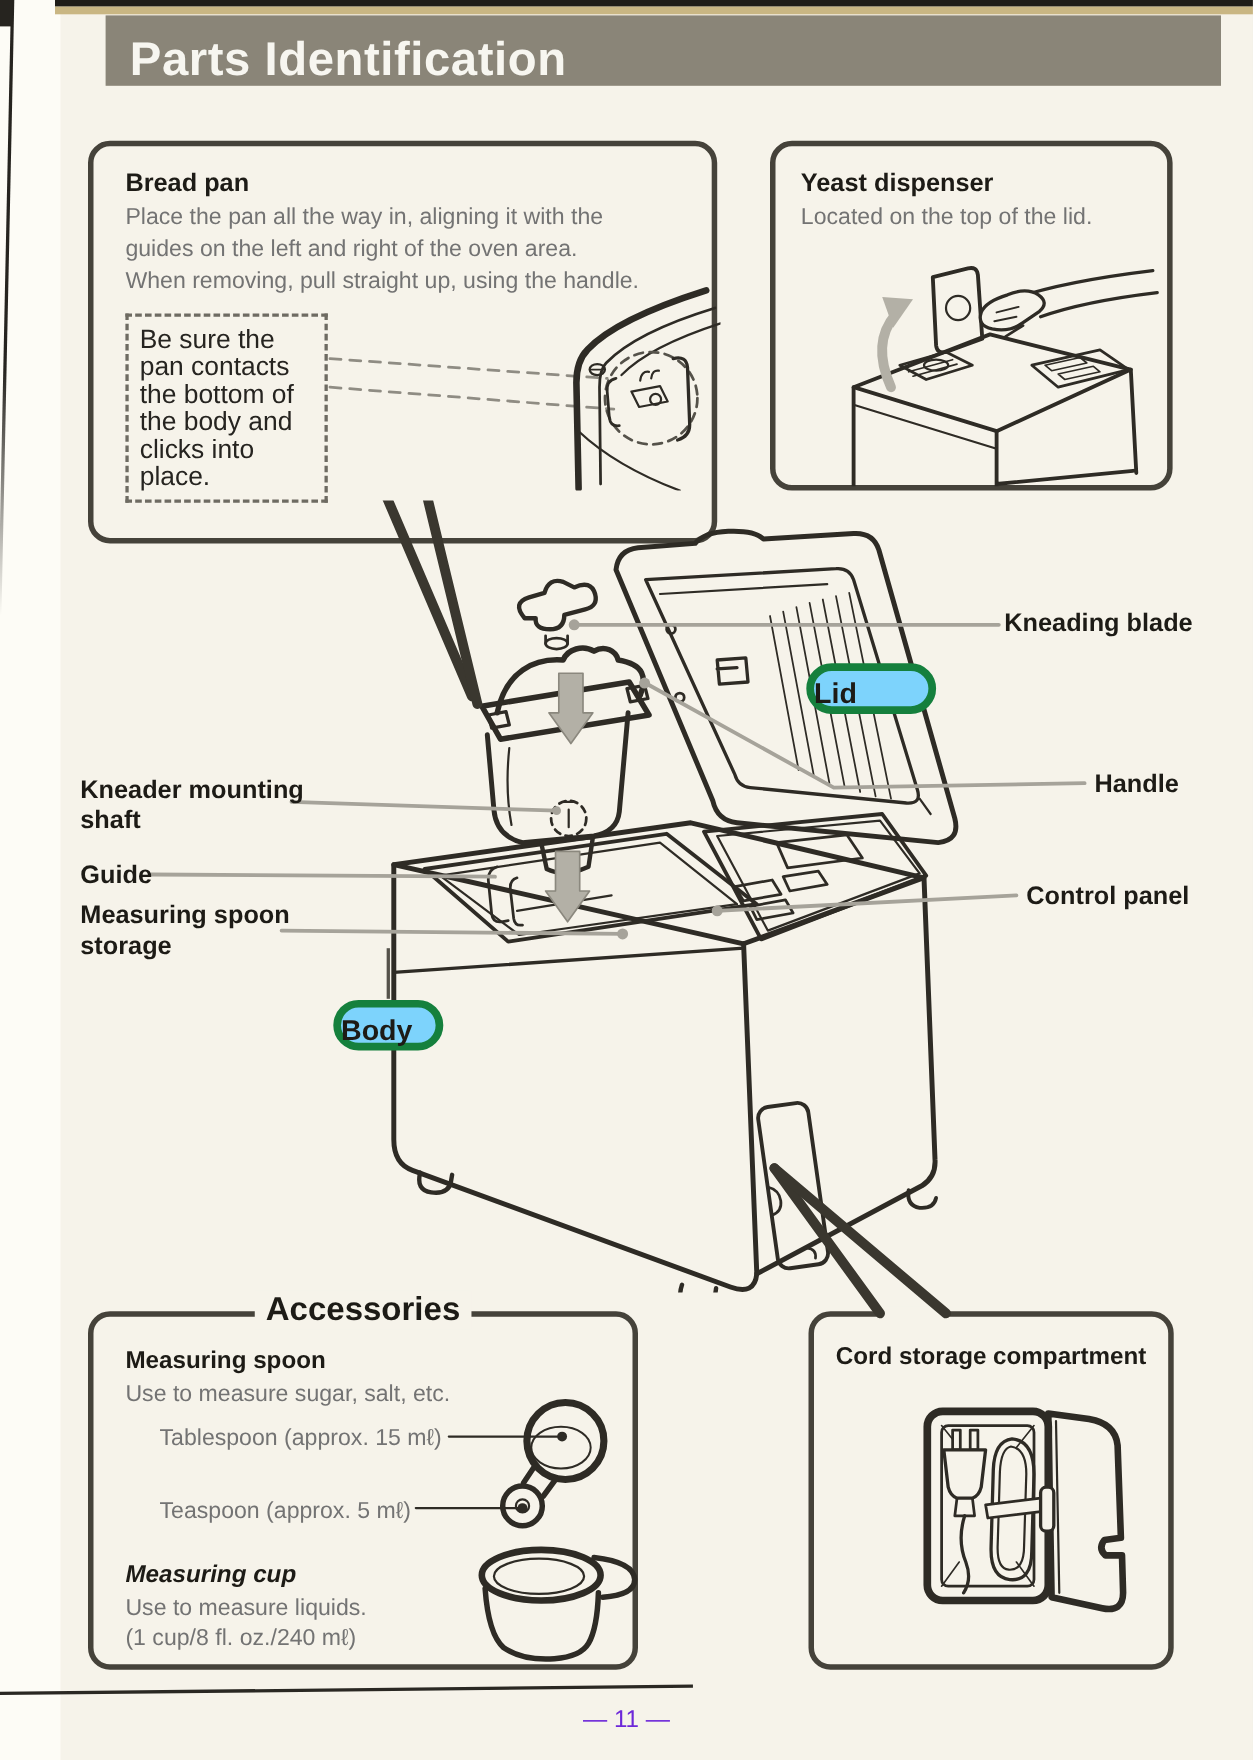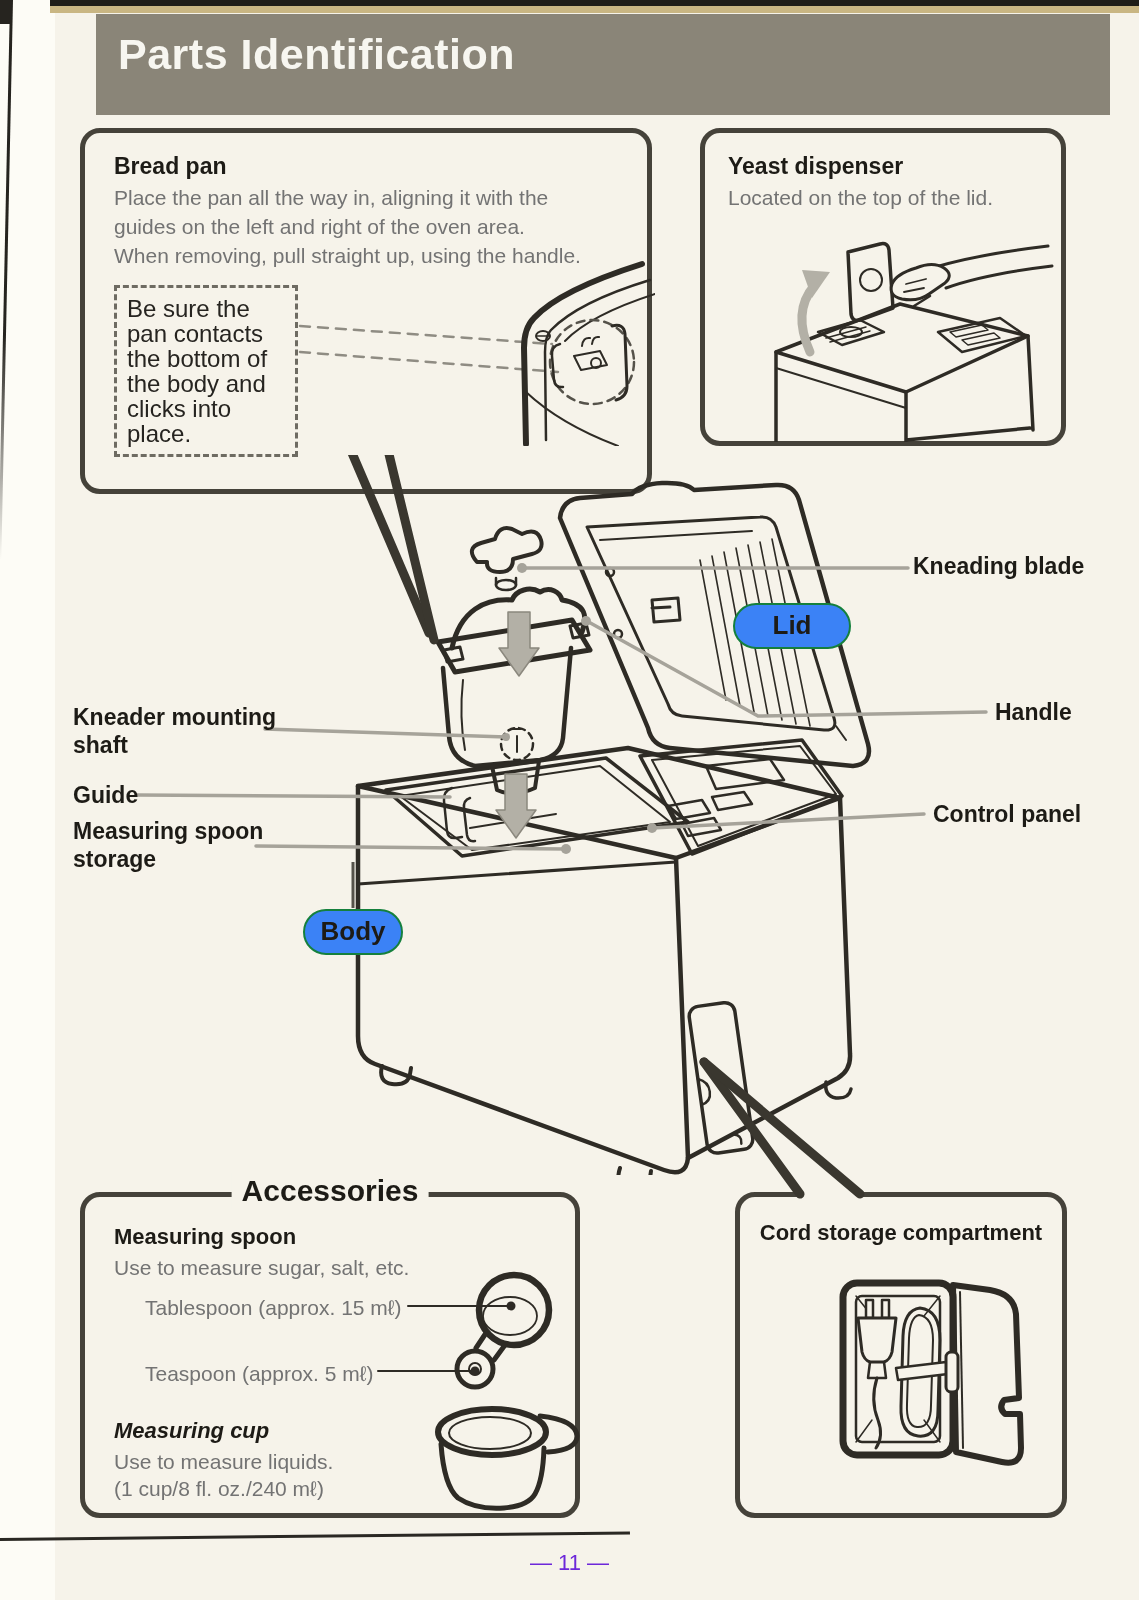--- a/index.html
+++ b/index.html
@@ -13,40 +13,40 @@
   .preline{white-space:pre-line;}
   
   .edge-left{left:0;top:0;width:55px;height:1600px;background:#fdfcf6;}
   .edge-left-line{left:10px;top:0;width:3px;height:560px;background:linear-gradient(#26241f 60%,rgba(38,36,31,0));transform:rotate(1.2deg);transform-origin:top left;}
   .edge-corner{left:0;top:0;width:11px;height:24px;background:#26241f;}
   .edge-top-dark{left:50px;top:0;width:1089px;height:6px;background:#1f1d18;}
   .edge-top-tan{left:50px;top:6px;width:1089px;height:7px;background:#c9b683;}
   .edge-bottom-line{left:0;top:1538px;width:630px;height:3px;background:#2a2823;transform:rotate(-0.6deg);transform-origin:left center;}
   
   .titlebar{
-    left:96px;top:14px;width:1014px;height:101px;background:#8a8578;
+    left:96px;top:14px;width:1014px;height:64px;background:#8a8578;
     color:#f7f6f0;font-size:43px;font-weight:bold;line-height:80px;
     padding-left:22px;box-sizing:border-box;letter-spacing:0.5px;
   }
   
   .obox{border:5px solid #45423a;border-radius:20px;box-sizing:border-box;background:transparent;}
   .box-breadpan{left:80px;top:128px;width:572px;height:366px;}
   .box-yeast{left:700px;top:128px;width:366px;height:318px;}
   .box-accessories{left:80px;top:1192px;width:500px;height:326px;}
   .box-cord{left:735px;top:1192px;width:332px;height:326px;}
   .h-bold{font-weight:bold;font-size:23px;line-height:27px;color:#1d1b16;}
   .t-body{font-size:21px;line-height:29px;color:#737373;}
   .notebox{
     border:3px dashed #6e6b62;padding:8px 10px;width:158px;
     font-size:24px;line-height:25px;color:#262420;background:transparent;
   }
   .diag-label{font-weight:bold;font-size:23px;line-height:28px;color:#1d1b16;}
   .pill{
-    border:2px solid #15803d;border-radius:24px;background:#3b82f6;
-    font-weight:bold;font-size:26px;color:#1d1b16;text-align:center;
+    border:7px solid #15803d;border-radius:24px;background:#7dd3fc;
+    font-weight:bold;font-size:26px;color:#1d1b16;text-align:left;
     box-sizing:border-box;
   }
   .acc-title{
     font-weight:bold;font-size:30px;color:#1d1b16;background:#f6f3ea;
     padding:0 10px;line-height:36px;
   }
   .pagenum{left:0;top:1550px;width:1139px;text-align:center;font-size:22px;color:#6d28d9;}
   svg{display:block;}
 </style>
 </head>

